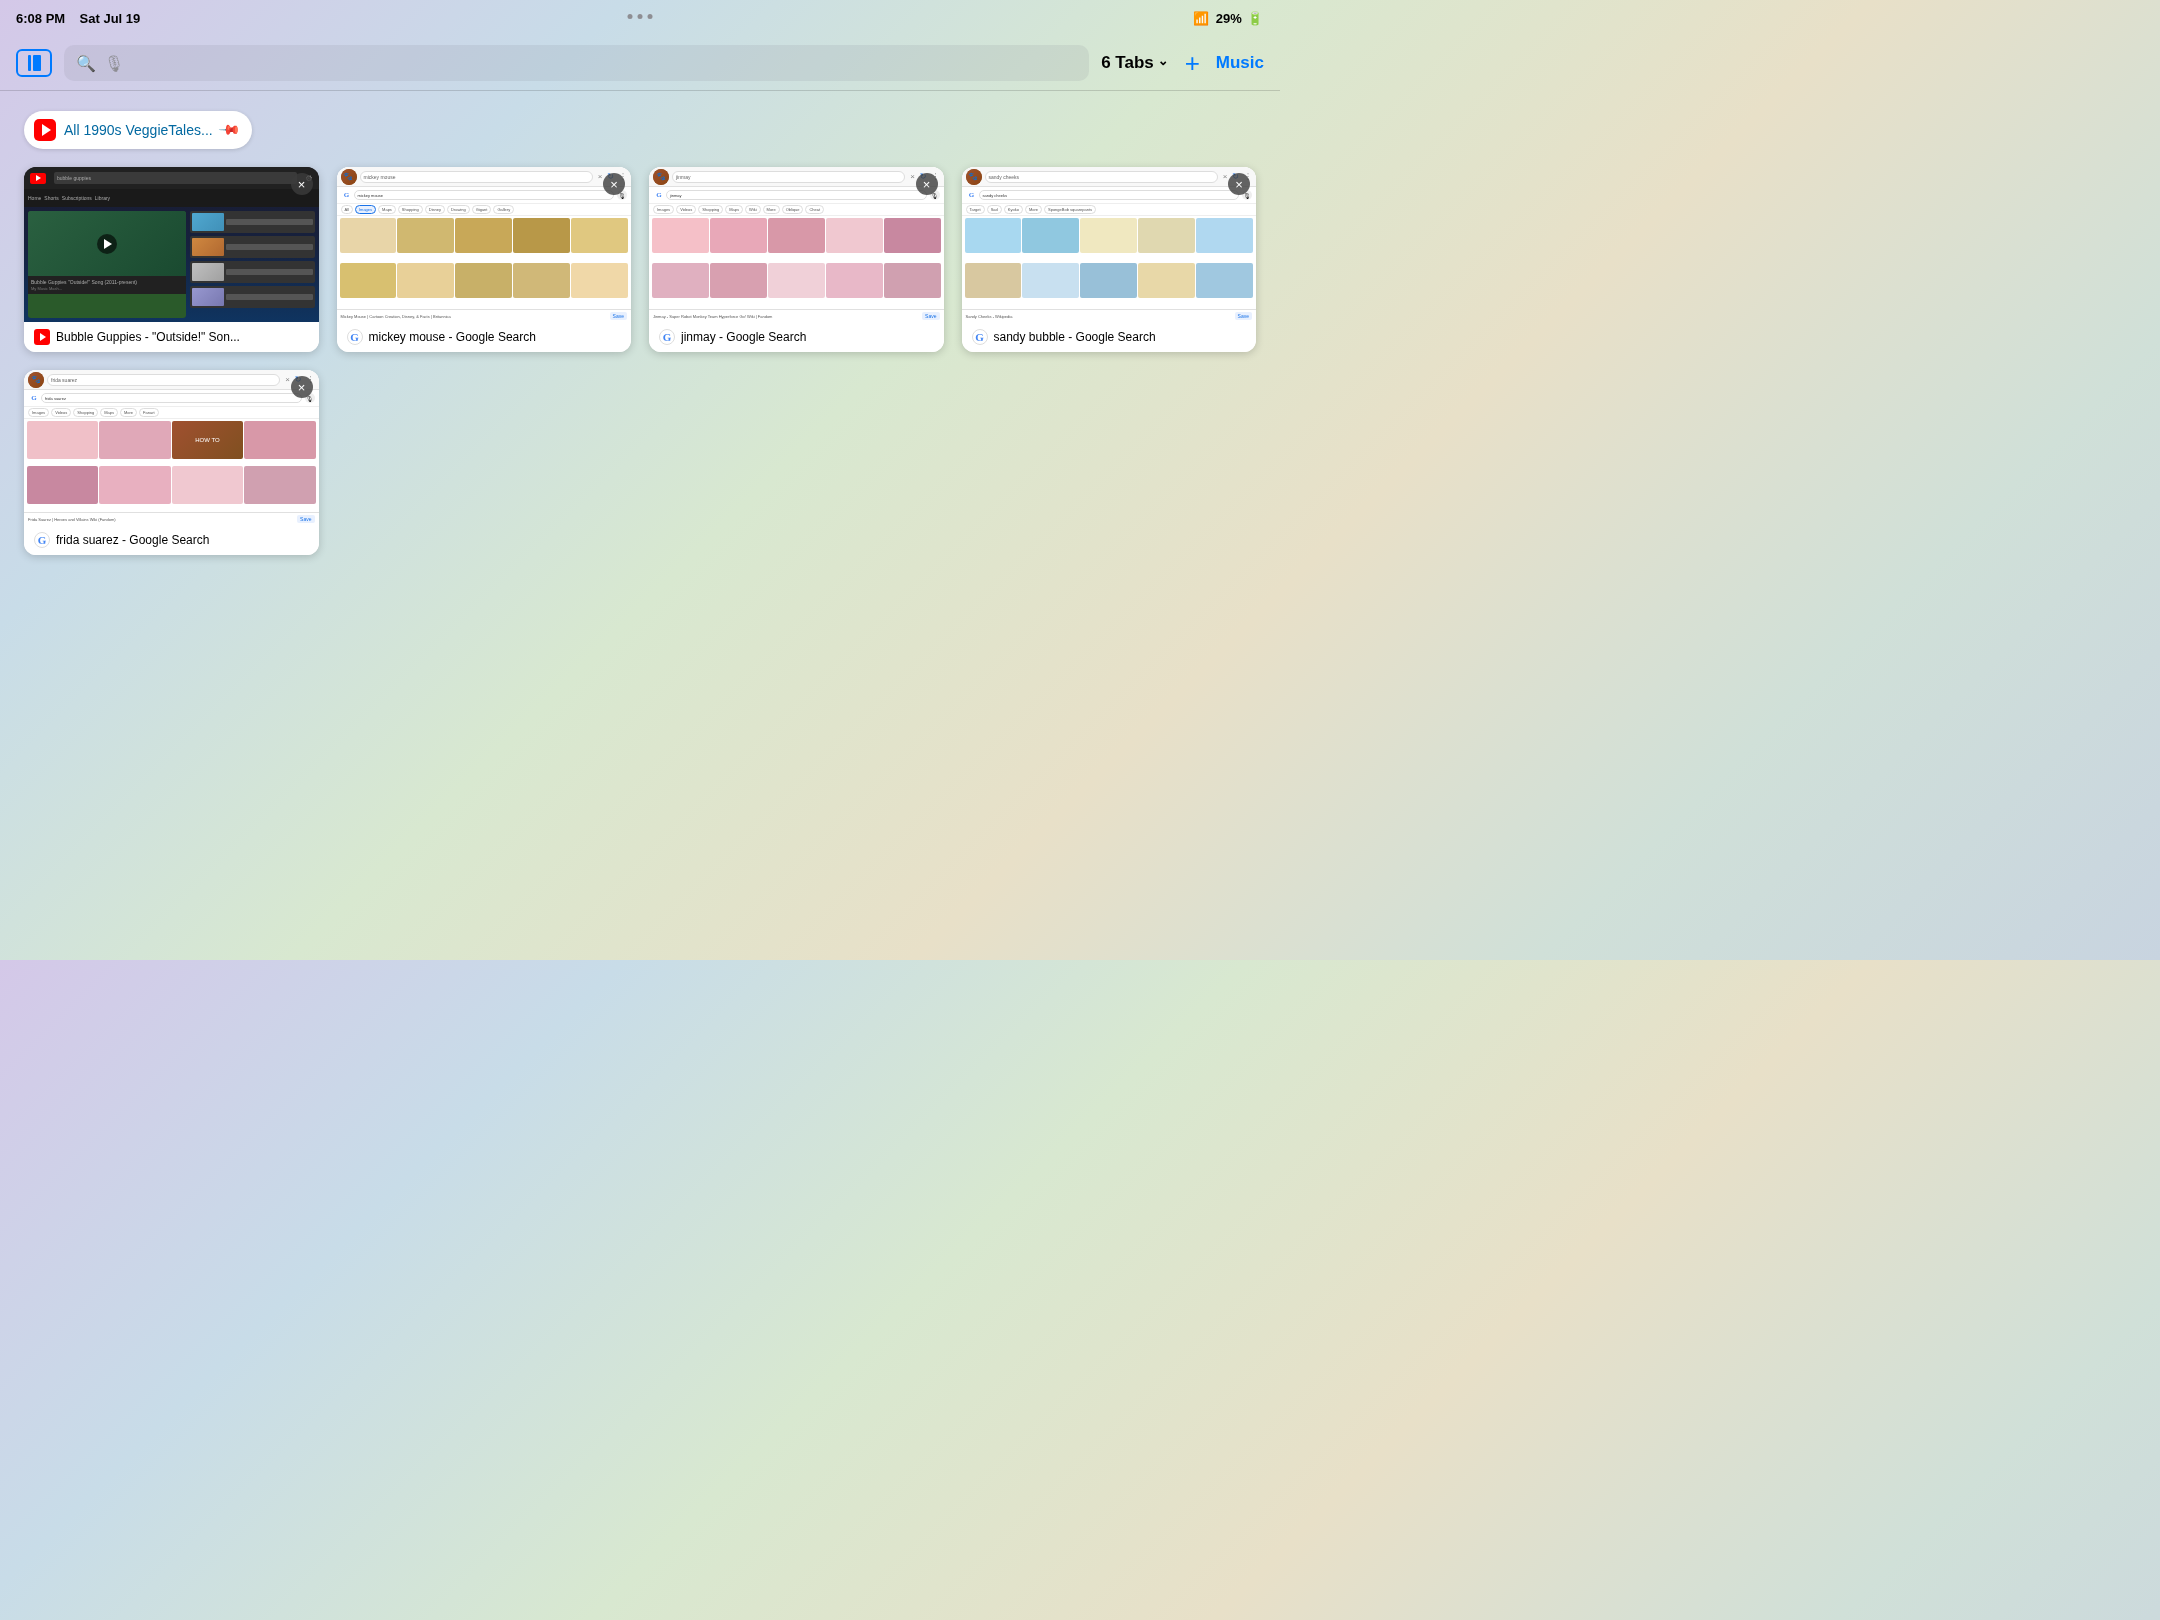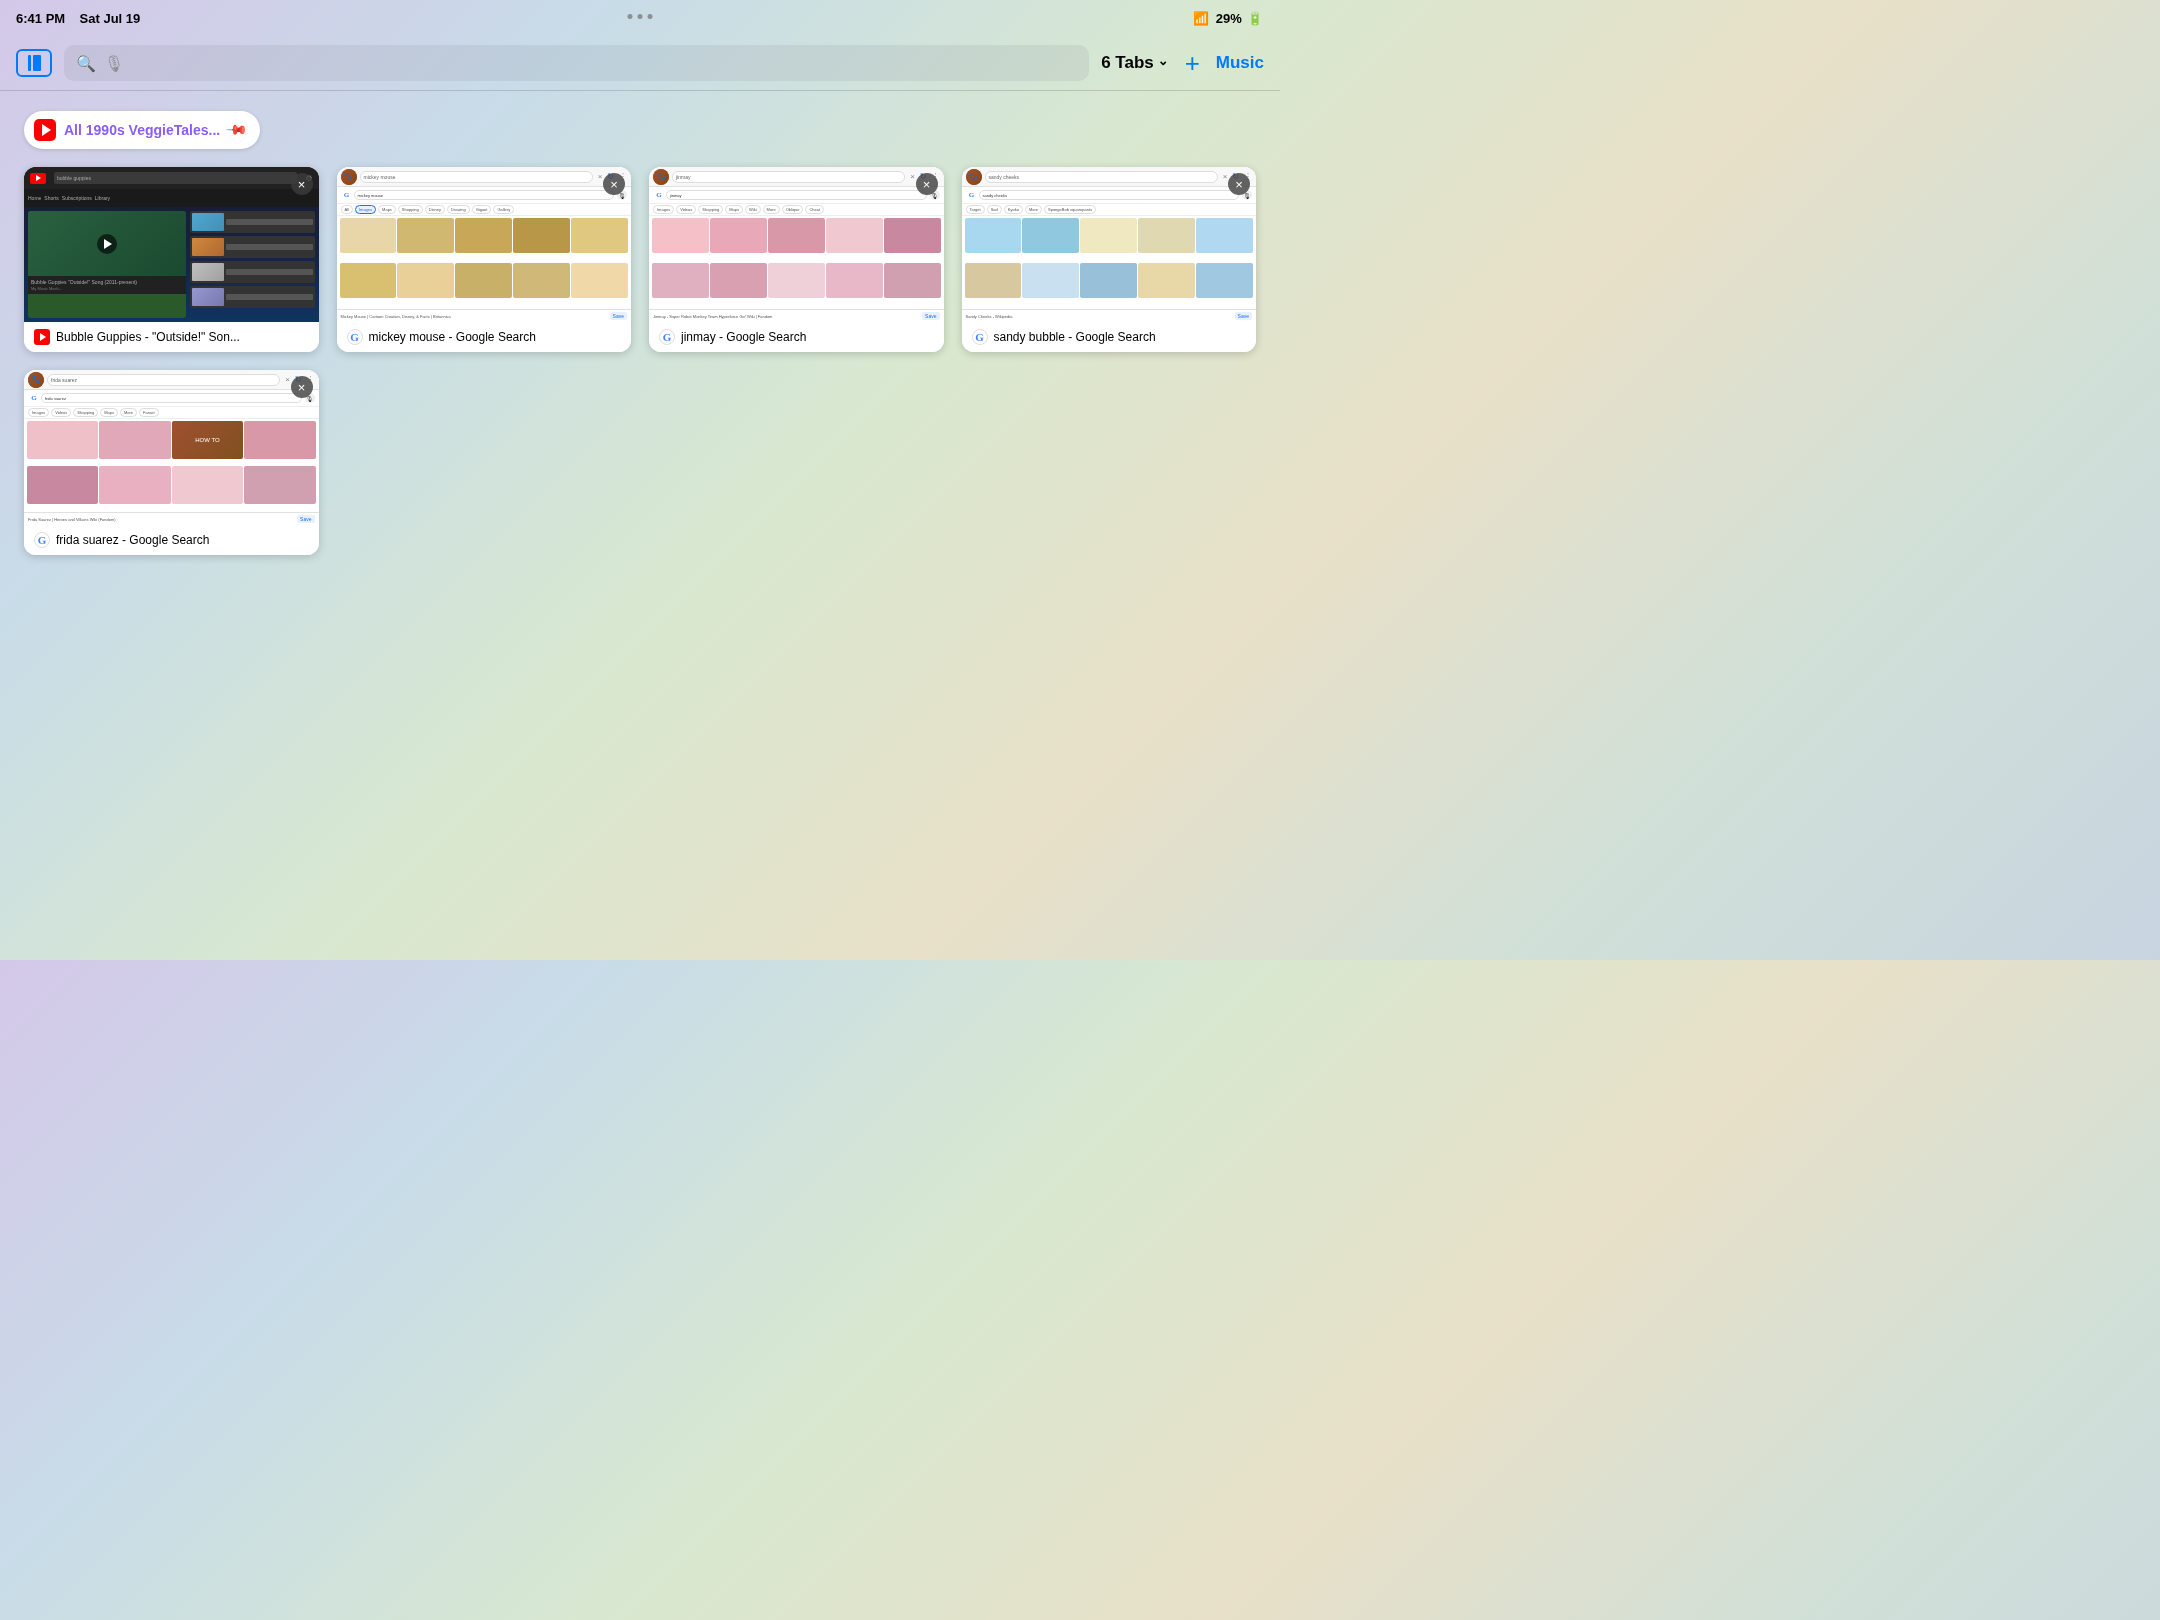--- a/index.html
+++ b/index.html
@@ -185,22 +185,22 @@
       width: 0;
       height: 0;
       border-left: 9px solid white;
       border-top: 6px solid transparent;
       border-bottom: 6px solid transparent;
       margin-left: 2px;
     }
 
     .pinned-title {
       font-size: 14px;
-      font-weight: 700;
-      color: #8b5cf6;
+      font-weight: 400;
+      color: #0369a1;
     }
 
     .pin-icon {
       font-size: 14px;
       color: #8E8E93;
       transform: rotate(45deg);
       display: inline-block;
     }
 
     
@@ -563,21 +563,21 @@
       background: #e8f0fe;
       border-color: #1a73e8;
       color: #1a73e8;
     }
   </style>
 </head>
 <body>
 
 <div class="status-bar">
   <div class="status-left">
-    <span>6:41 PM</span>
+    <span>6:08 PM</span>
     &nbsp;&nbsp;
     <span>Sat Jul 19</span>
   </div>
   <div class="status-right">
     <span class="wifi-icon">📶</span>
     <span>29%</span>
     <span class="battery-icon">🔋</span>
   </div>
 </div>
 

